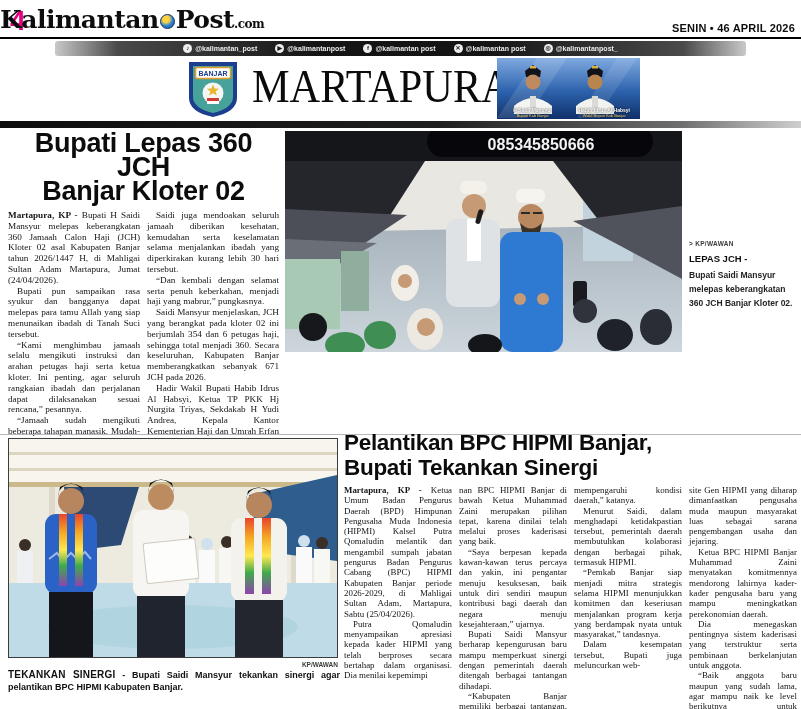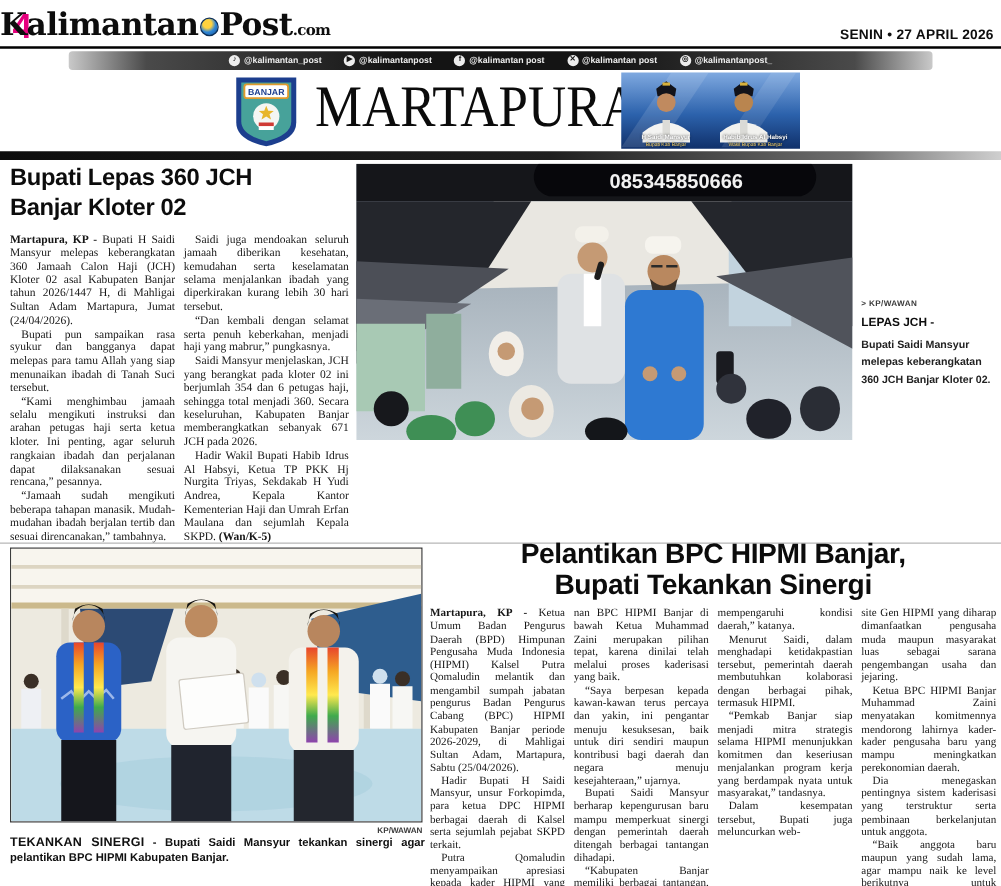--- a/index.html
+++ b/index.html
@@ -33,57 +33,57 @@
   .officials svg{position:absolute;left:0;top:0}
   .off-names{position:absolute;left:0;bottom:1px;width:100%;display:flex}
   .off-col{flex:1;text-align:center}
   .off-name{font-size:5px;font-weight:bold;color:#fff;text-shadow:0 0 2px #000;line-height:6px}
   .off-role{font-size:4px;color:#ffd86a;text-shadow:0 0 2px #000;line-height:5px}
   .banner-rule{position:absolute;top:121px;left:0;width:100%;height:7px;
         background:linear-gradient(90deg,#0d0d0d 0%,#1f1f1f 55%,#6e6e6e 85%,#cfcfcf 100%)}
 
   
   .a1{position:absolute;top:131px;left:8px;width:271px}
-  .headline1{font-size:19px;line-height:24px;font-weight:bold;color:#0c0c0c;letter-spacing:-.3px}
+  .headline1{font-size:27px;line-height:24px;text-align:center;font-weight:bold;color:#0c0c0c;letter-spacing:-.3px}
   .a1-cols{display:flex;gap:7px;margin-top:7px}
   .col{flex:1;text-align:justify;font-family:"Liberation Serif",serif;font-size:9.2px;line-height:10.8px;color:#161616}
   .col p{margin:0;text-indent:9px}
   .col p.no-indent{text-indent:0}
   .dateline{font-weight:bold}
   .byline{font-weight:bold}
   .bus-photo{position:absolute;left:285px;top:131px;width:397px;height:221px;display:block}
   .aside-cap{position:absolute;left:689px;top:240px;width:107px}
   .credit{font-size:6.5px;font-weight:bold;color:#3a3a3a;letter-spacing:.3px}
   .cap-title{font-size:9.5px;font-weight:bold;margin-top:6px;color:#0e0e0e}
   .cap-text{font-size:8.5px;font-weight:bold;line-height:14px;margin-top:4px;color:#222}
 
   .mid-rule{position:absolute;top:434px;left:0;width:100%;height:1px;background:#b7b7b7}
 
   
   .hall-photo{position:absolute;left:8px;top:438px;width:330px;height:220px;border:1px solid #3c3c3c;display:block}
   .credit2{position:absolute;left:8px;top:661px;width:330px;text-align:right;font-size:6.5px;font-weight:bold;color:#3a3a3a}
   .cap2{position:absolute;left:8px;top:669px;width:332px;font-size:9px;font-weight:bold;line-height:11.5px;color:#101010;text-align:justify}
   .cap2 .cap-strong{font-size:10px;letter-spacing:.2px}
   .a2{position:absolute;left:344px;top:431px;width:453px}
-  .headline2{font-size:22.5px;line-height:24.5px;text-align:center;font-weight:bold;color:#0c0c0c;letter-spacing:-.3px}
+  .headline2{font-size:22.5px;line-height:24.5px;font-weight:bold;color:#0c0c0c;letter-spacing:-.3px}
   .a2-cols{display:flex;gap:7px;margin-top:5px}
   .a2-cols .col{font-size:8.9px;line-height:10.3px}
 </style>
 </head>
 <body>
 
 <div class="page">
 
   <div class="page-num">4</div>
 
   <div class="masthead">
     <span>Kalimantan</span><span class="globe-icon"></span><span>Post</span><span class="tld">.com</span>
   </div>
 
-  <div class="date-line">SENIN • 27 APRIL 2026</div>
+  <div class="date-line">SENIN • 46 APRIL 2026</div>
   <div class="top-rule"></div>
 
   <div class="social-bar">
     <span class="social-item">
       <span class="social-icon">♪</span>
       <span>@kalimantan_post</span>
     </span>
     <span class="social-item">
       <span class="social-icon">▶</span>
       <span>@kalimantanpost</span>
@@ -303,21 +303,20 @@
   </div>
 
   <div class="a2">
     <div class="headline2">
       <div>Pelantikan BPC HIPMI Banjar,</div>
       <div>Bupati Tekankan Sinergi</div>
     </div>
     <div class="a2-cols">
       <div class="col">
         <p class="no-indent"><span class="dateline">Martapura, KP -</span> <span>Ketua Umum Badan Pengurus Daerah (BPD) Himpunan Pengusaha Muda Indonesia (HIPMI) Kalsel Putra Qomaludin melantik dan mengambil sumpah jabatan pengurus Badan Pengurus Cabang (BPC) HIPMI Kabupaten Banjar periode 2026-2029, di Mahligai Sultan Adam, Martapura, Sabtu (25/04/2026).</span></p>
-        <p>Hadir Bupati H Saidi Mansyur, unsur Forkopimda, para ketua DPC HIPMI berbagai daerah di Kalsel serta sejumlah pejabat SKPD terkait.</p>
         <p>Putra Qomaludin menyampaikan apresiasi kepada kader HIPMI yang telah berproses secara bertahap dalam organisasi. Dia menilai kepemimpi</p>
       </div>
       <div class="col">
         <p class="no-indent">nan BPC HIPMI Banjar di bawah Ketua Muhammad Zaini merupakan pilihan tepat, karena dinilai telah melalui proses kaderisasi yang baik.</p>
         <p>“Saya berpesan kepada kawan-kawan terus percaya dan yakin, ini pengantar menuju kesuksesan, baik untuk diri sendiri maupun kontribusi bagi daerah dan negara menuju kesejahteraan,” ujarnya.</p>
         <p>Bupati Saidi Mansyur berharap kepengurusan baru mampu memperkuat sinergi dengan pemerintah daerah ditengah berbagai tantangan dihadapi.</p>
         <p>“Kabupaten Banjar memiliki berbagai tantangan, mulai persoalan sosial hingga dinamika isu lokal, nasional, bahkan geopolitik yang turut</p>
       </div>
       <div class="col">
         <p class="no-indent">mempengaruhi kondisi daerah,” katanya.</p>

